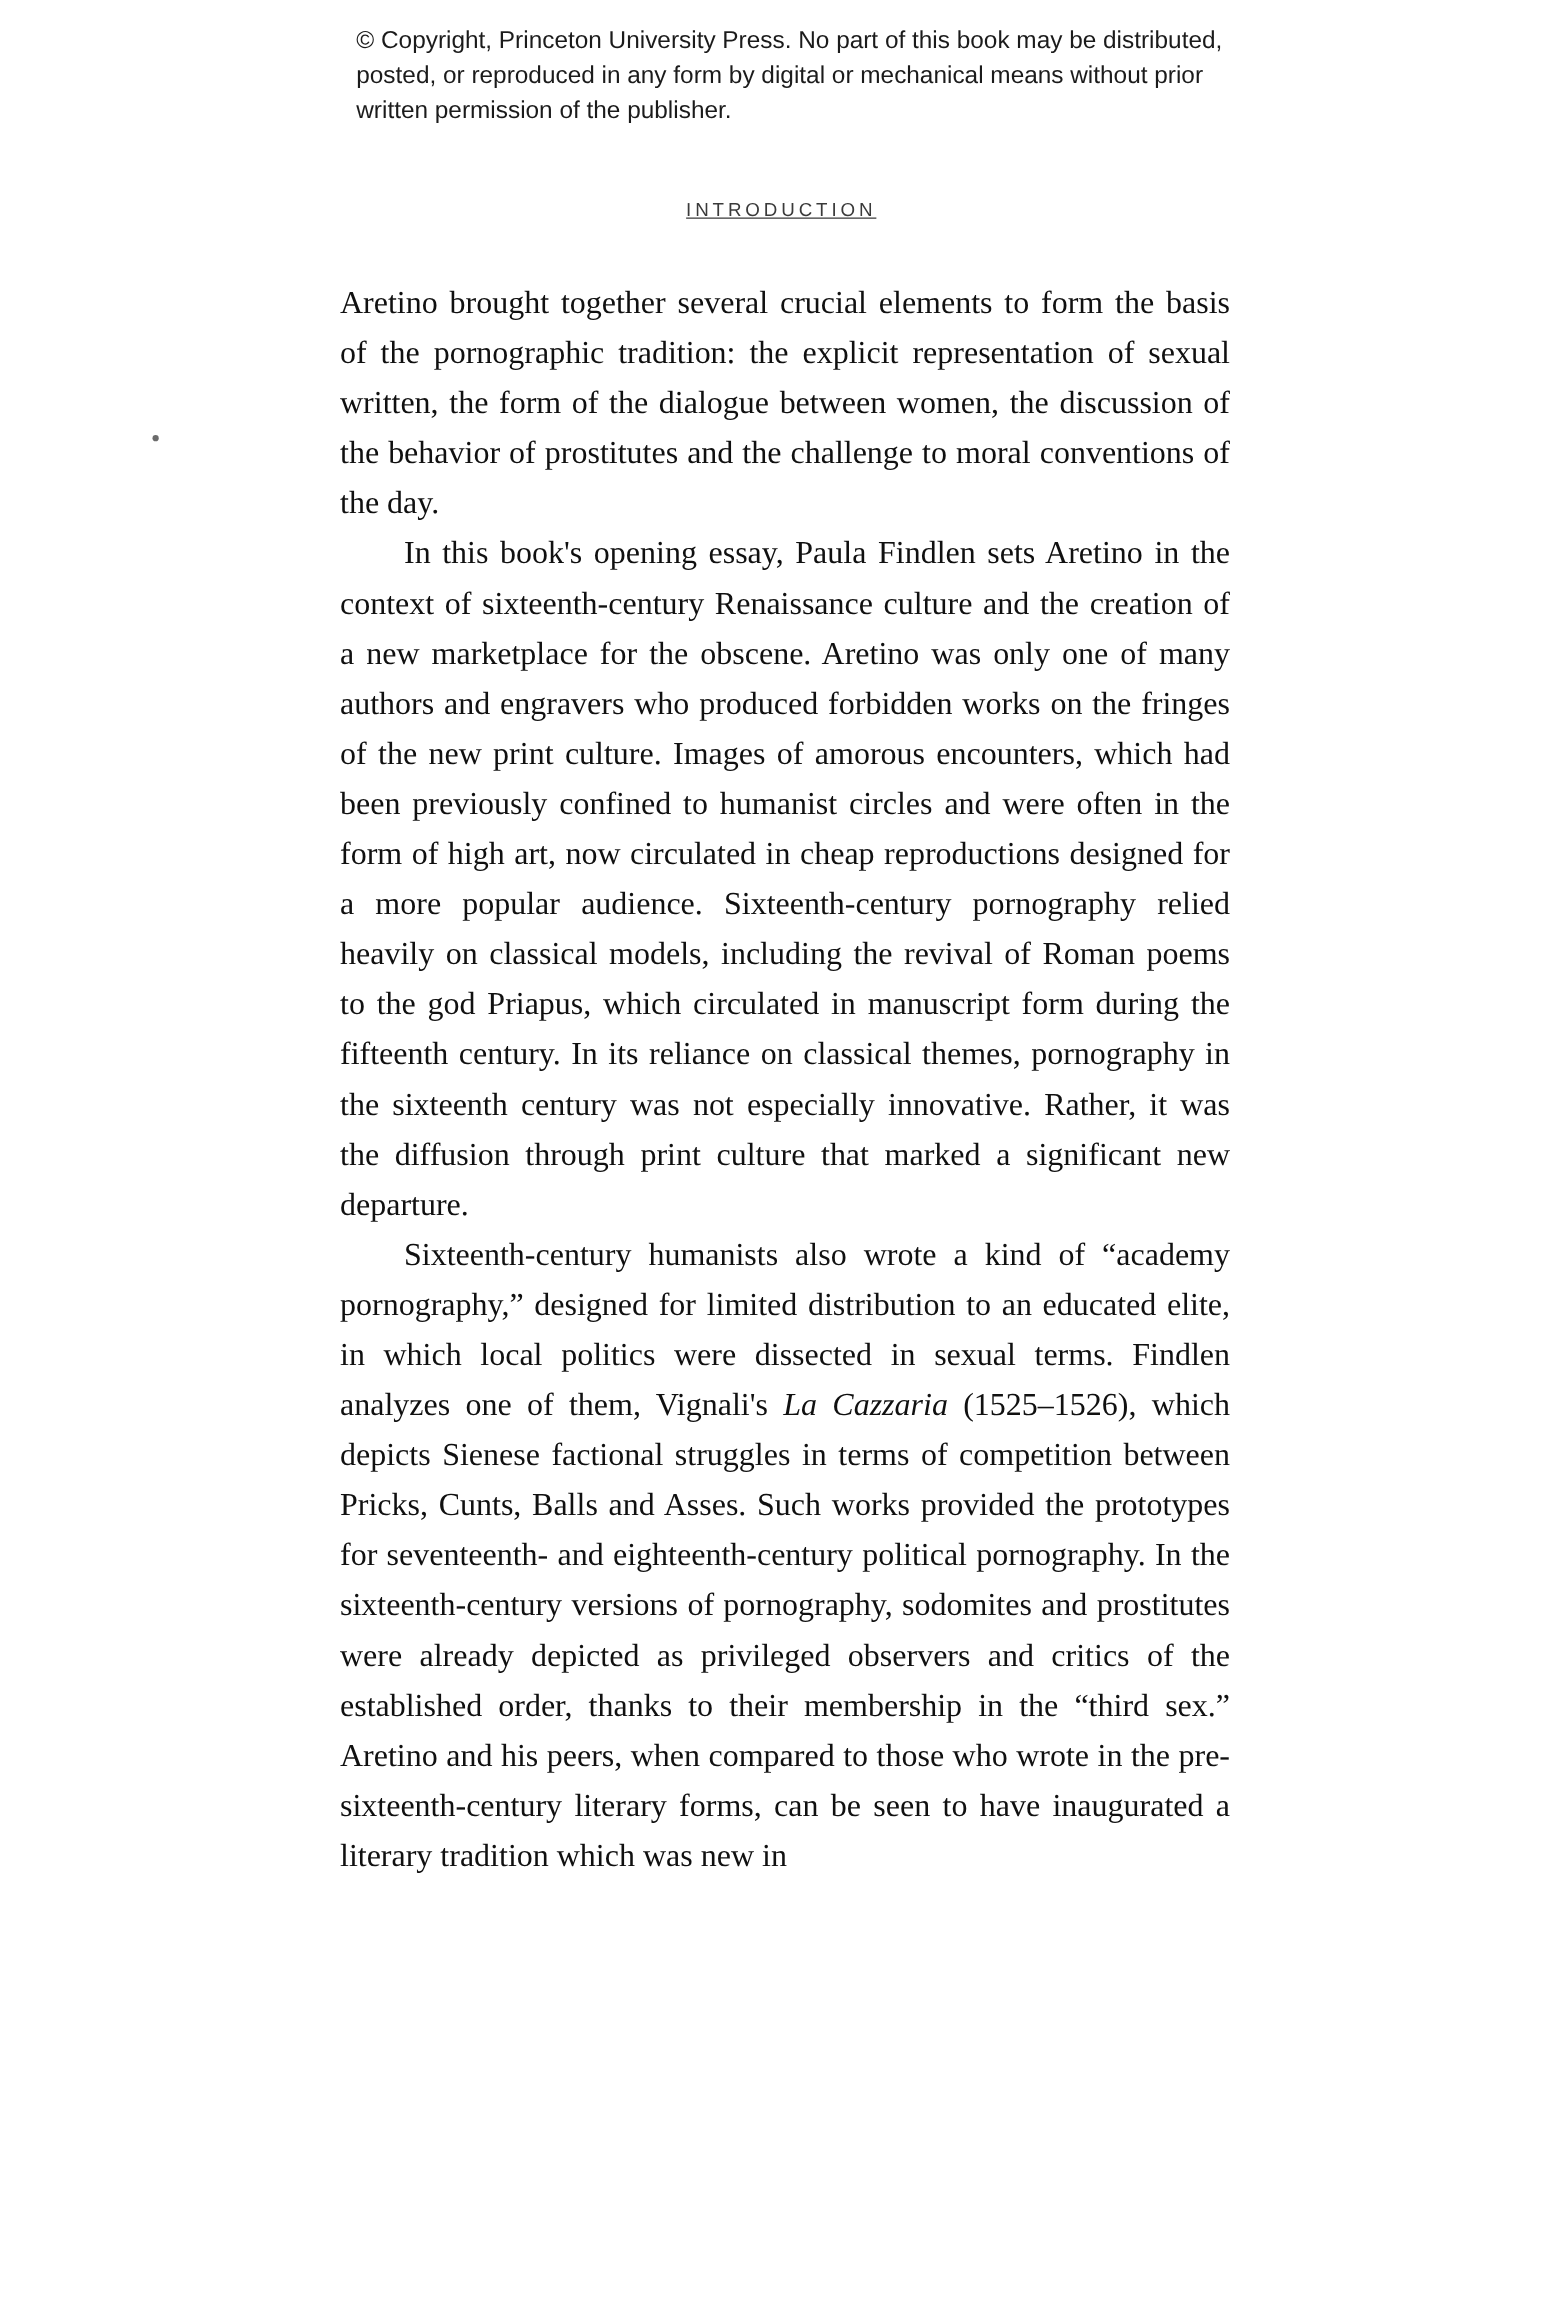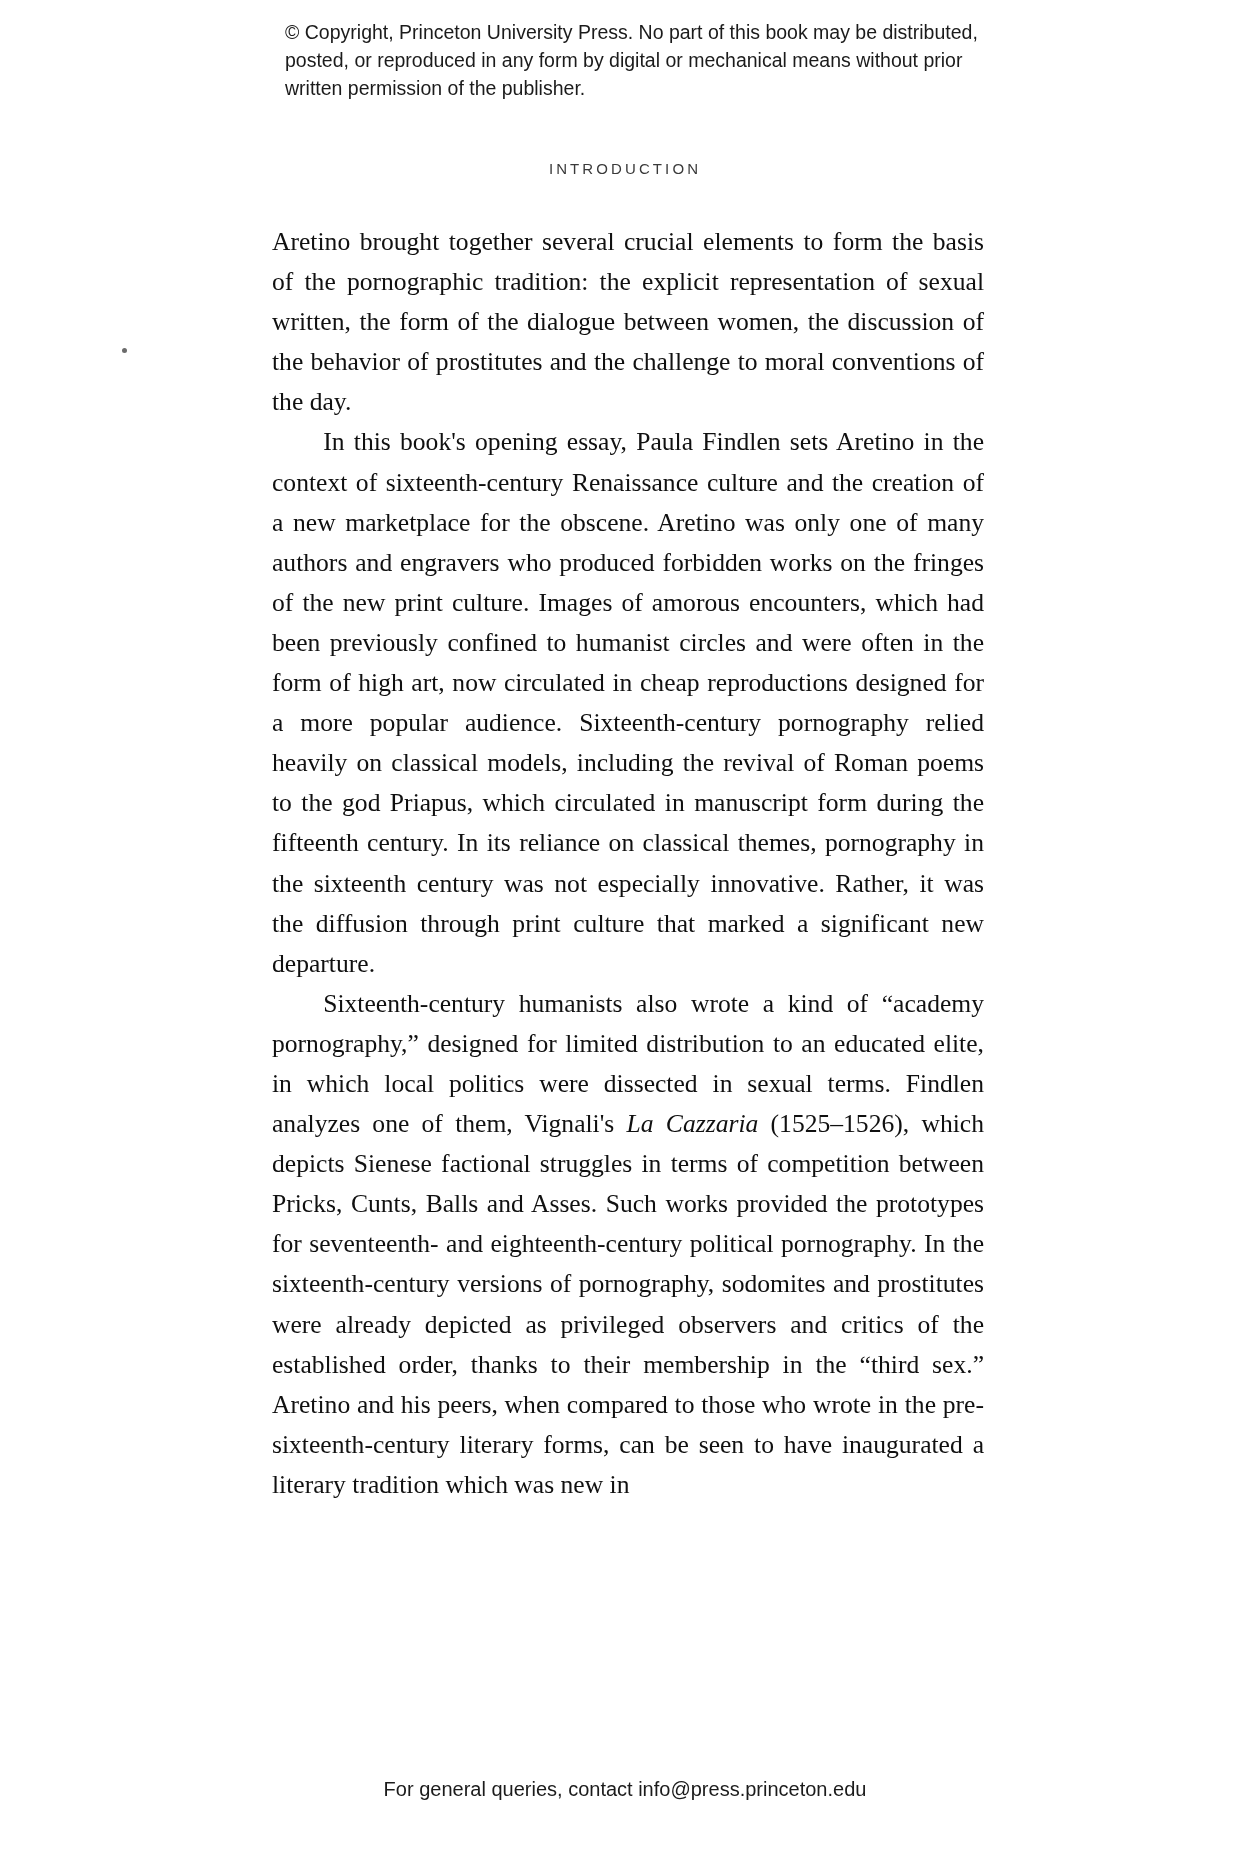--- a/index.html
+++ b/index.html
@@ -38,20 +38,21 @@
   .running-head {
     position: absolute;
     top: 160px;
     left: 0;
     width: 1250px;
     text-align: center;
     font-family: "Liberation Sans", sans-serif;
     font-size: 15px;
     letter-spacing: 3.1px;
     color: #3a3a3a;
+    text-decoration: underline;
   }
 
   .body-text {
     position: absolute;
     top: 222px;
     left: 272px;
     width: 712px;
     font-size: 25.6px;
     line-height: 40.1px;
     text-align: justify;
@@ -111,15 +112,14 @@
 
   <div class="stray-mark"></div>
 
   <div class="body-text">
     <p>Aretino brought together several crucial elements to form the basis of the pornographic tradition: the explicit representation of sexual written, the form of the dialogue between women, the discussion of the behavior of prostitutes and the challenge to moral conventions of the day.</p>
     <p class="indent">In this book's opening essay, Paula Findlen sets Aretino in the context of sixteenth-century Renaissance culture and the creation of a new marketplace for the obscene. Aretino was only one of many authors and engravers who produced forbidden works on the fringes of the new print culture. Images of amorous encounters, which had been previously confined to humanist circles and were often in the form of high art, now circulated in cheap reproductions designed for a more popular audience. Sixteenth-century pornography relied heavily on classical models, including the revival of Roman poems to the god Priapus, which circulated in manuscript form during the fifteenth century. In its reliance on classical themes, pornography in the sixteenth century was not especially innovative. Rather, it was the diffusion through print culture that marked a significant new departure.</p>
     <p class="indent"><span>Sixteenth-century humanists also wrote a kind of “academy pornography,” designed for limited distribution to an educated elite, in which local politics were dissected in sexual terms. Findlen analyzes one of them, Vignali's </span><i>La Cazzaria</i><span> (1525–1526), which depicts Sienese factional struggles in terms of competition between Pricks, Cunts, Balls and Asses. Such works provided the prototypes for seventeenth- and eighteenth-century political pornography. In the sixteenth-century versions of pornography, sodomites and prostitutes were already depicted as privileged observers and critics of the established order, thanks to their membership in the “third sex.” Aretino and his peers, when compared to those who wrote in the pre-sixteenth-century literary forms, can be seen to have inaugurated a literary tradition which was new in</span></p>
   </div>
 
 
-  <div class="footer-note">For general queries, contact info@press.princeton.edu</div>
 
 </div>
 
 </body></html>

